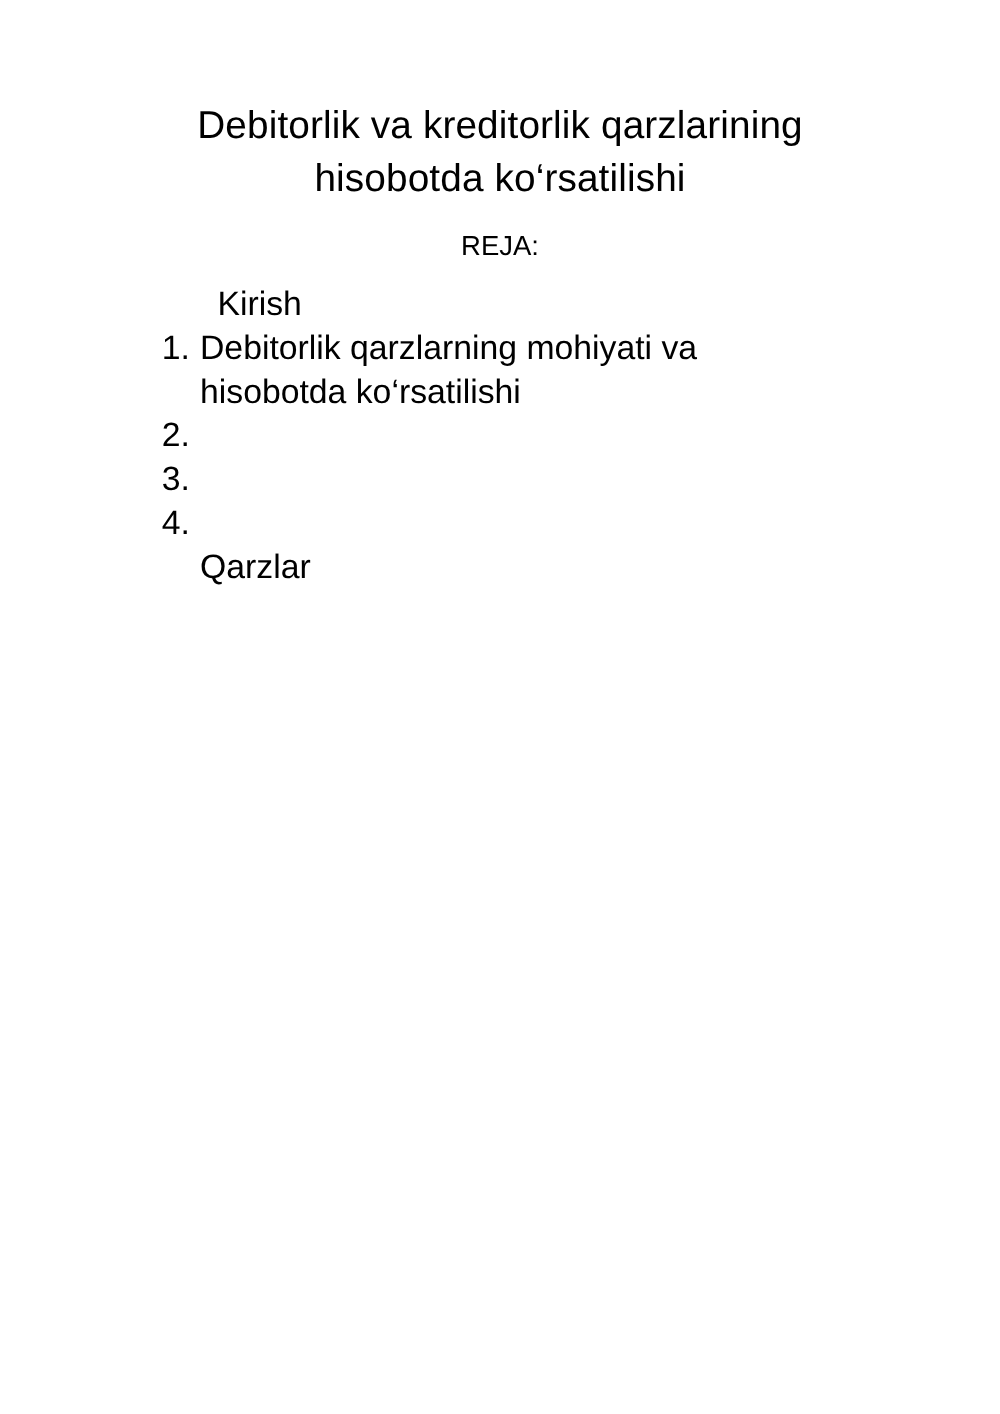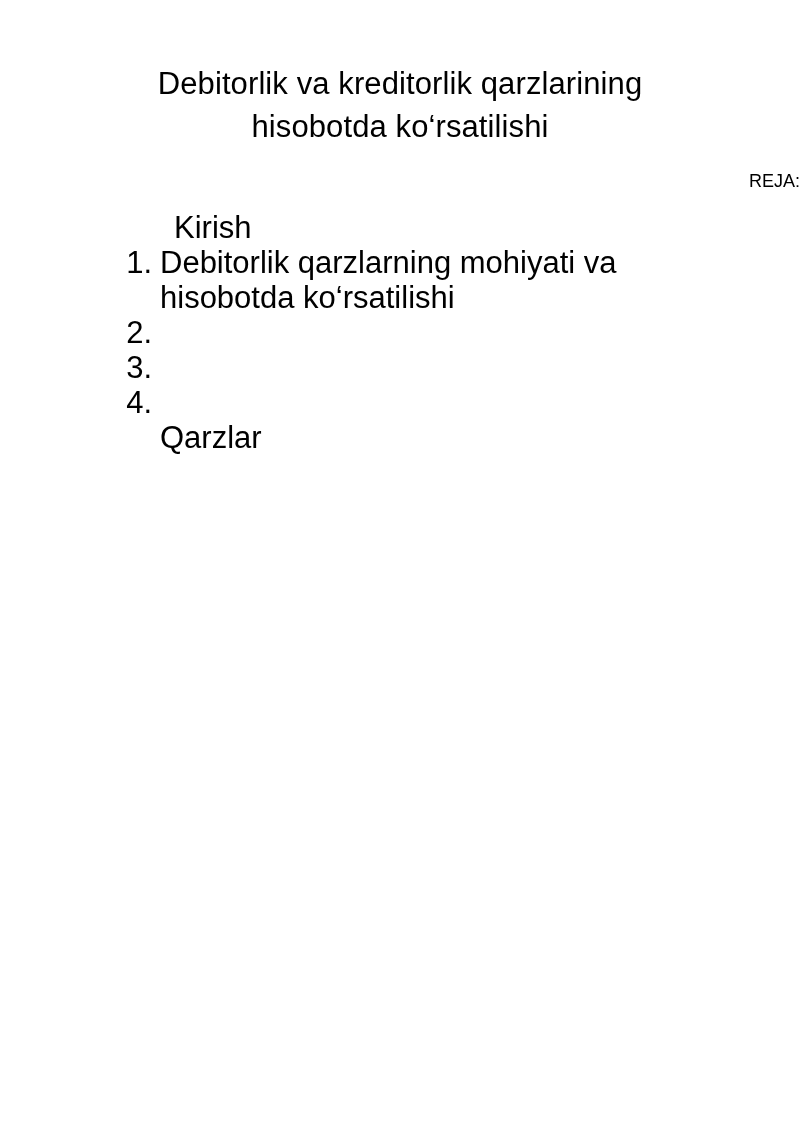--- a/index.html
+++ b/index.html
@@ -18,44 +18,44 @@
     position: relative;
     width: 800px;
     height: 1131px;
     background: #ffffff;
     box-sizing: border-box;
     padding: 0;
   }
   .doc-body {
     position: absolute;
     left: 0;
-    top: 62px;
+    top: 78px;
     width: 800px;
   }
   .doc-title {
     font-size: 31px;
     line-height: 43px;
     text-align: center;
     font-weight: normal;
     margin: 0 auto;
     width: 600px;
     letter-spacing: 0.1px;
   }
   .reja-heading {
-    font-size: 18px;
+    font-size: 22px;
     line-height: 34px;
-    text-align: right;
+    text-align: center;
     margin: 16px 0 0 0;
     font-weight: normal;
   }
   .outline {
     margin: 12px 0 0 0;
     padding: 0;
     list-style: none;
-    font-size: 31px;
+    font-size: 27px;
     line-height: 35px;
   }
   .outline-item {
     display: flex;
     align-items: flex-start;
     margin: 0;
     padding: 0;
   }
   .item-marker {
     width: 40px;

